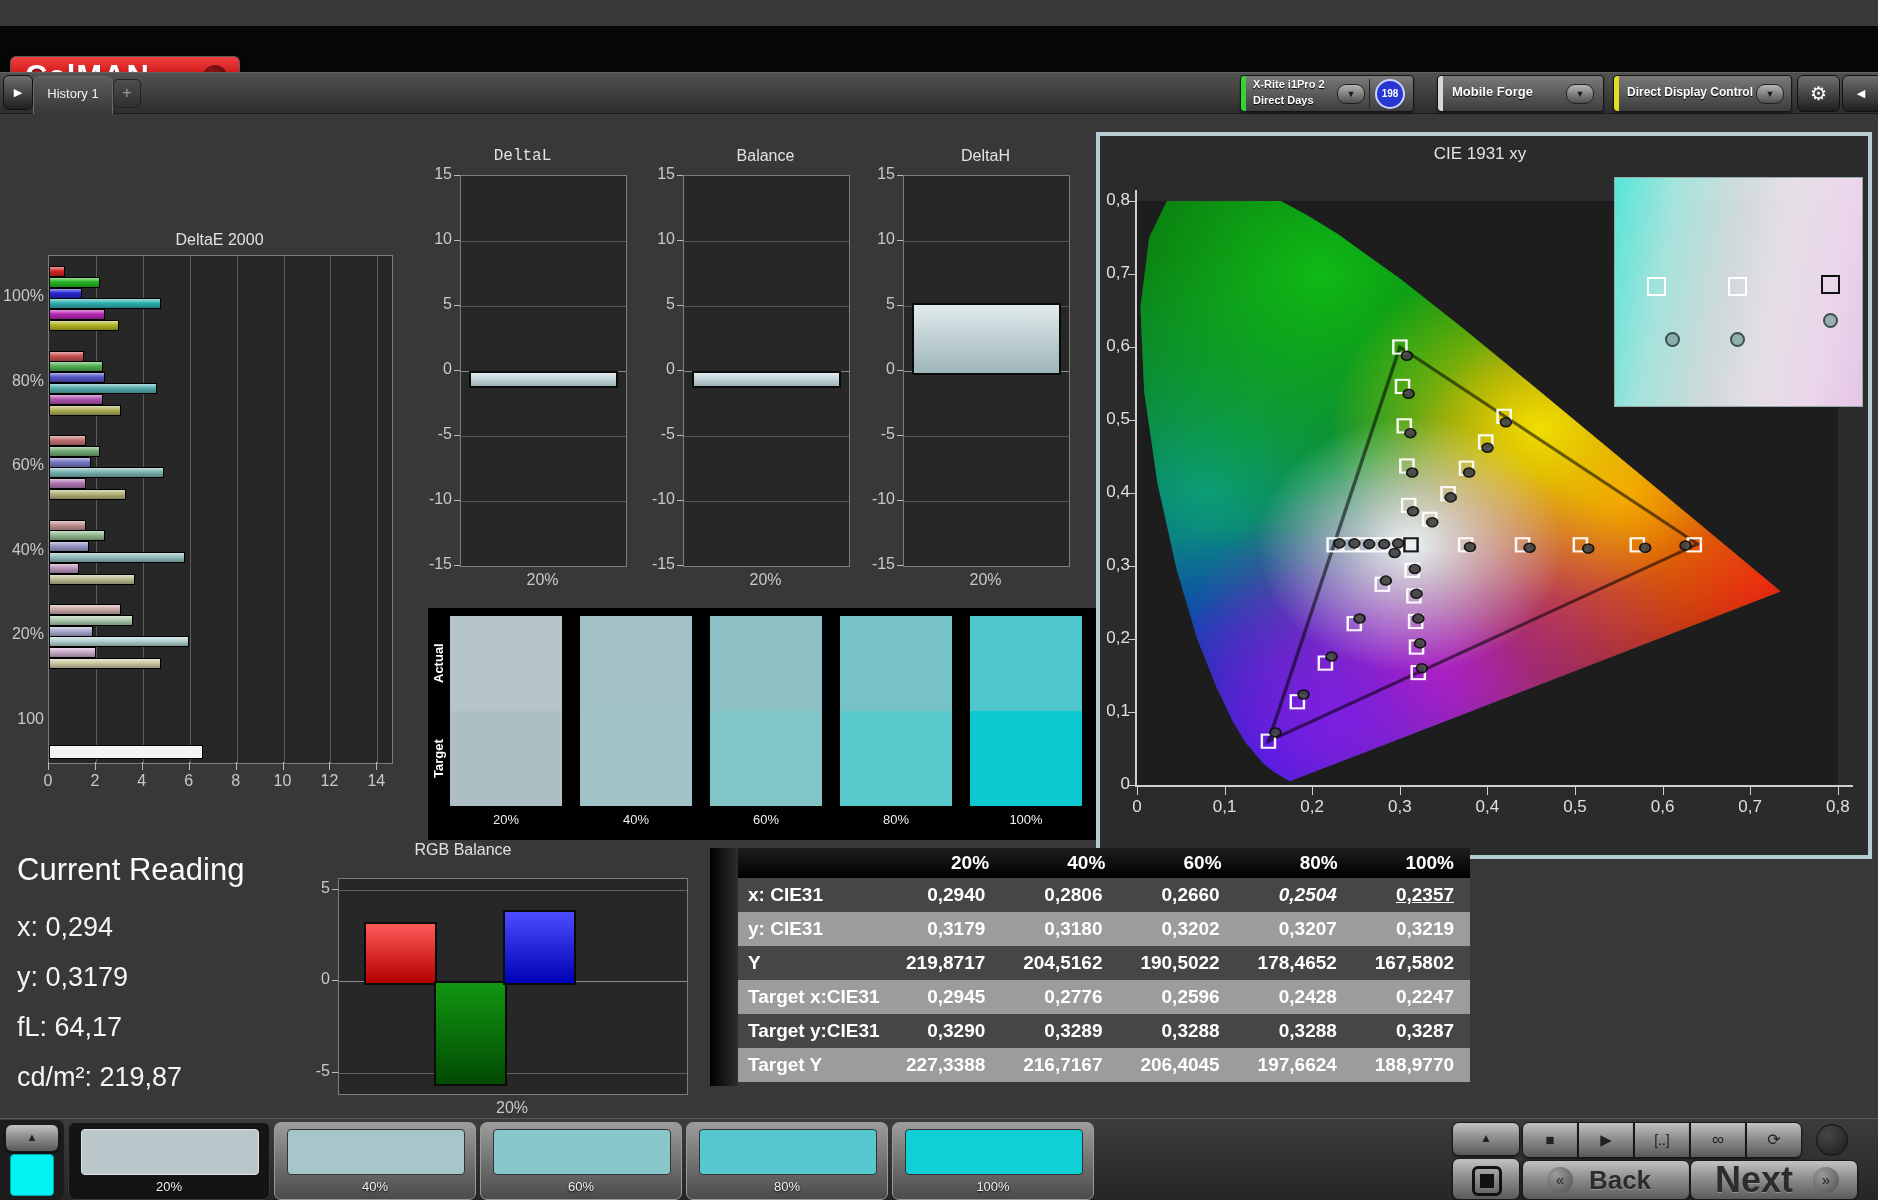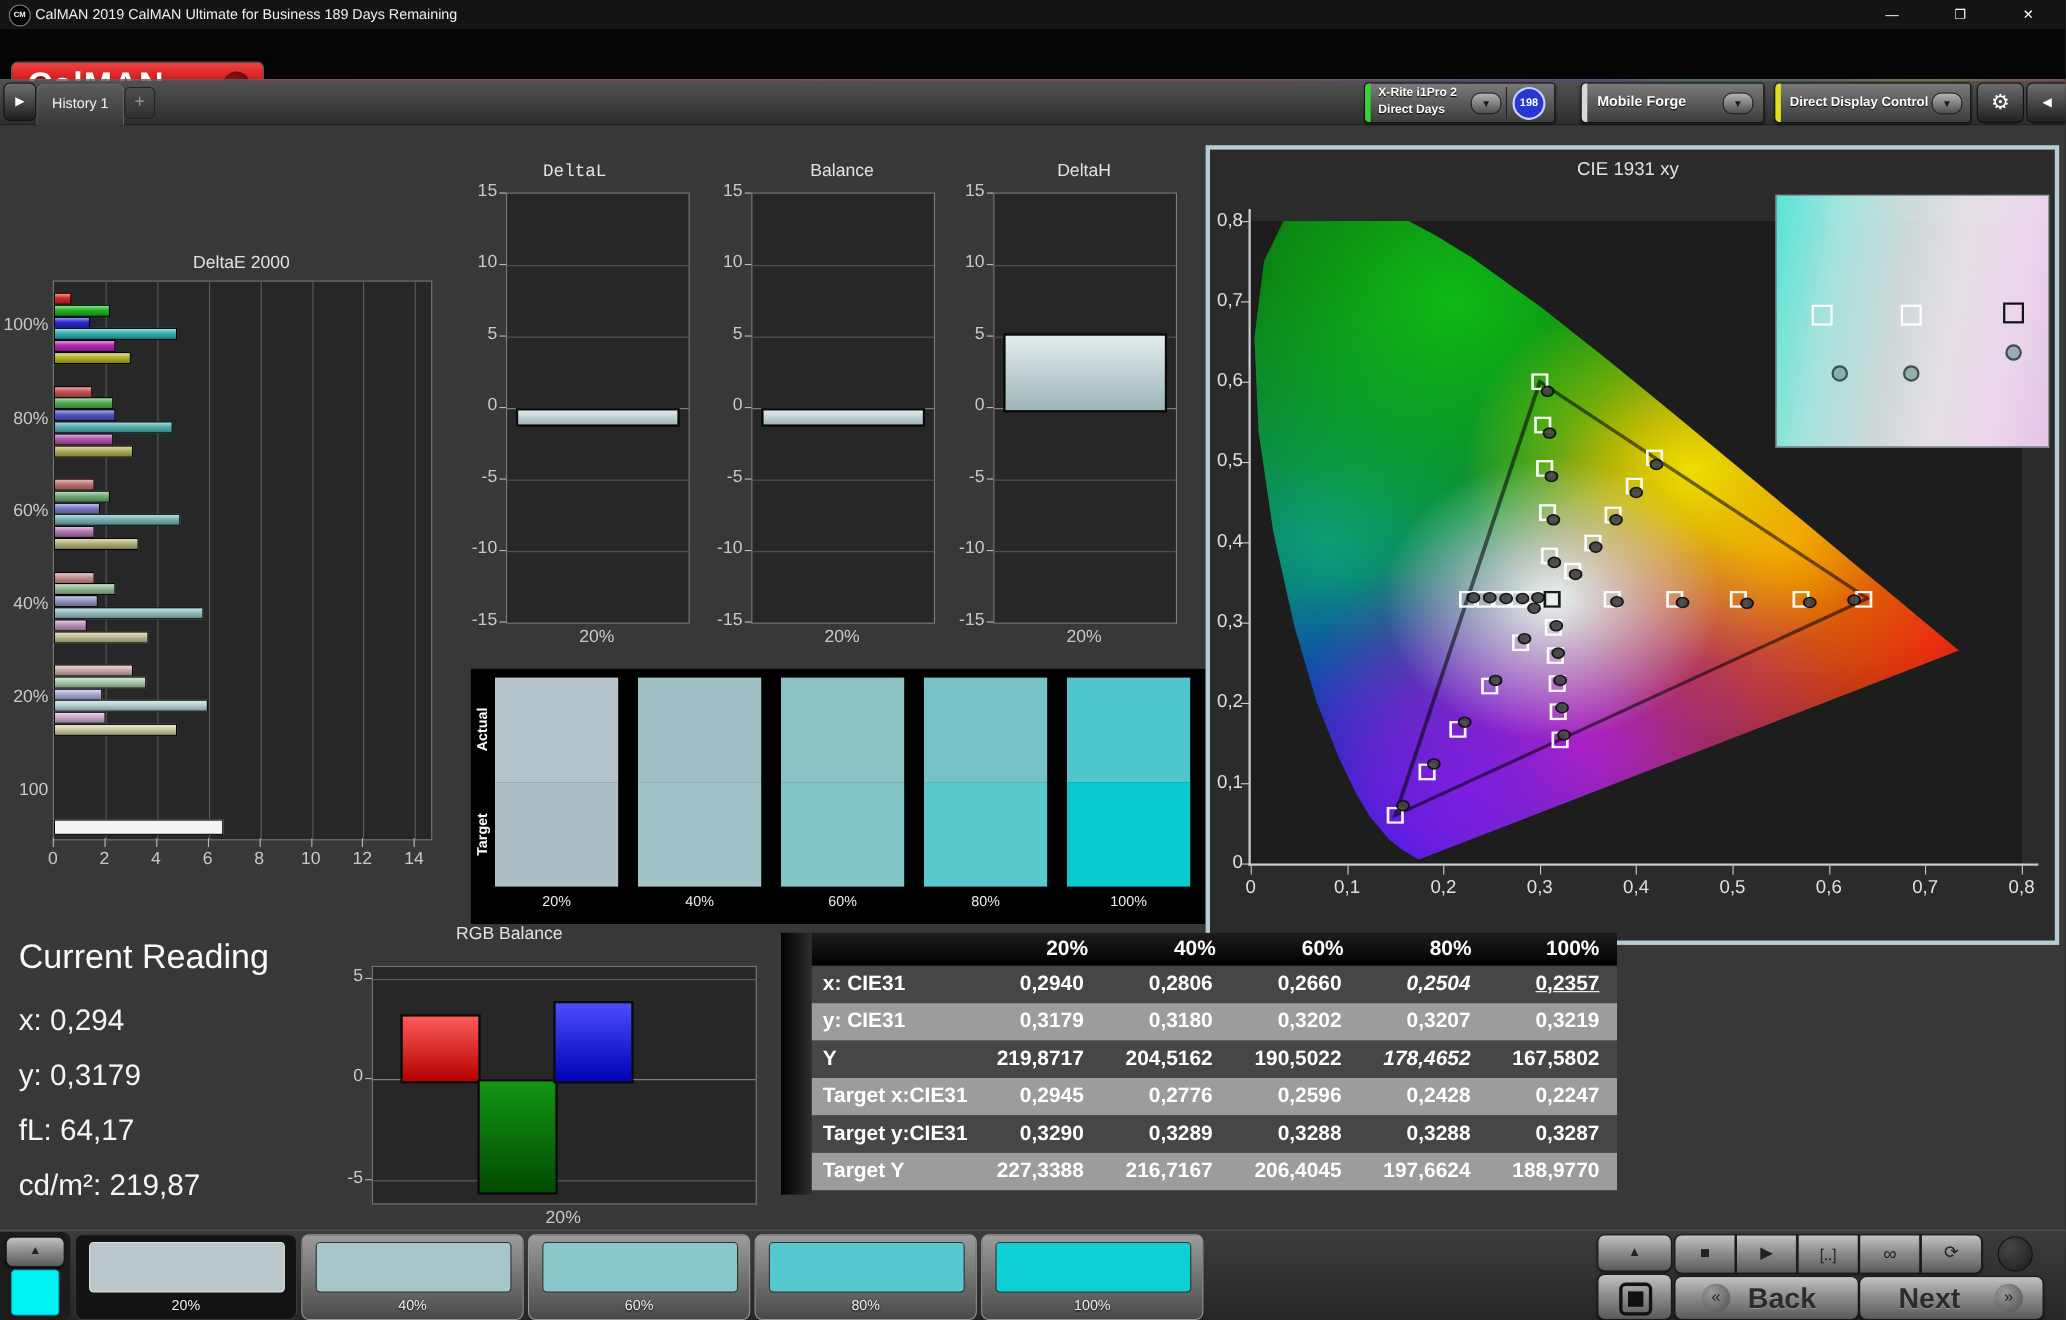--- a/index.html
+++ b/index.html
@@ -71,27 +71,20 @@
   .patchlabel{position:absolute;left:0;top:56px;width:100%;text-align:center;font-size:13px;color:#f0f0f0;
               text-shadow:0 1px 2px #000;}
   .vlabel{writing-mode:vertical-rl;transform:rotate(180deg);color:#fff;font-size:13px;font-weight:bold;
           text-align:center;}
 </style>
 </head>
 <body>
 
 <div id="app">
 
-  <div class="abs titlebar">
-    <div class="abs appicon">CM</div>
-    <div class="abs titletext">CalMAN 2019 CalMAN Ultimate for Business 189 Days Remaining</div>
-    <div class="abs winbtn" style="left:1690px;">—</div>
-    <div class="abs winbtn" style="left:1752px;">❐</div>
-    <div class="abs winbtn" style="left:1814px;">✕</div>
-  </div>
 
   <div class="abs logobar">
     <div class="abs logobox">
       <div class="abs logotext">CalMAN</div>
       <div class="abs logodrop">▼</div>
     </div>
     <div class="abs rainbow"></div>
   </div>
 
   <div class="abs tabbar"></div>
@@ -509,21 +502,21 @@
         <div class="tcell" style="width: 113px;">0,3180</div>
         <div class="tcell" style="width: 113px;">0,3202</div>
         <div class="tcell" style="width: 113px;">0,3207</div>
         <div class="tcell" style="width: 113px;">0,3219</div>
       </div>
       <div class="trow" style="position: absolute; left: 28px; top: 98px; background: rgb(70, 70, 70);">
         <div class="tcell" style="width: 152px; text-align: left; padding-left: 10px; padding-right: 0px; line-height: 34px;">Y</div>
         <div class="tcell" style="width: 113px;">219,8717</div>
         <div class="tcell" style="width: 113px;">204,5162</div>
         <div class="tcell" style="width: 113px;">190,5022</div>
-        <div class="tcell" style="width: 113px; font-style: italic;">178,4652</div>
+        <div class="tcell" style="width: 113px;">178,4652</div>
         <div class="tcell" style="width: 113px;">167,5802</div>
       </div>
       <div class="trow" style="position: absolute; left: 28px; top: 132px; background: rgb(156, 156, 156);">
         <div class="tcell" style="width: 152px; text-align: left; padding-left: 10px; padding-right: 0px; line-height: 34px;">Target x:CIE31</div>
         <div class="tcell" style="width: 113px;">0,2945</div>
         <div class="tcell" style="width: 113px;">0,2776</div>
         <div class="tcell" style="width: 113px;">0,2596</div>
         <div class="tcell" style="width: 113px;">0,2428</div>
         <div class="tcell" style="width: 113px;">0,2247</div>
       </div>
@@ -590,17 +583,17 @@
   <div class="abs graybtn" style="left:1746px;top:1122px;width:54px;height:34px;line-height:34px;font-size:16px;border-radius:0 7px 7px 0;"><span>⟳</span></div>
   <div class="abs" style="left:1812px;top:1122px;width:40px;height:34px;">
     <div style="position:absolute;left:4px;top:2px;width:30px;height:30px;border-radius:50%;background:radial-gradient(circle at 35% 30%,#464646,#1c1c1c);border:1px solid #111;"></div>
   </div>
 
   <div class="abs graybtn" style="left:1522px;top:1160px;width:166px;height:38px;">
     <div style="position:absolute;left:24px;top:6px;width:26px;height:26px;border-radius:50%;background:radial-gradient(circle at 35% 30%,#9a9a9a,#4e4e4e);color:#1e1e1e;font-size:15px;line-height:26px;">«</div>
     <span style="font-size:26px;font-weight:bold;color:#2c2c2c;line-height:38px;margin-left:28px;text-shadow:0 1px 0 rgba(255,255,255,.25);">Back</span>
   </div>
   <div class="abs graybtn" style="left:1690px;top:1160px;width:166px;height:38px;">
-    <span style="font-size:26px;font-weight:bold;color:#2c2c2c;line-height:38px;margin-right:40px;text-shadow:0 1px 0 rgba(255,255,255,.25);">Next</span>
+    <span style="font-size:36px;font-weight:bold;color:#2c2c2c;line-height:38px;margin-right:40px;text-shadow:0 1px 0 rgba(255,255,255,.25);">Next</span>
     <div style="position:absolute;right:18px;top:6px;width:26px;height:26px;border-radius:50%;background:radial-gradient(circle at 35% 30%,#9a9a9a,#4e4e4e);color:#1e1e1e;font-size:15px;line-height:26px;">»</div>
   </div>
 
 </div>
 
 </body></html>

